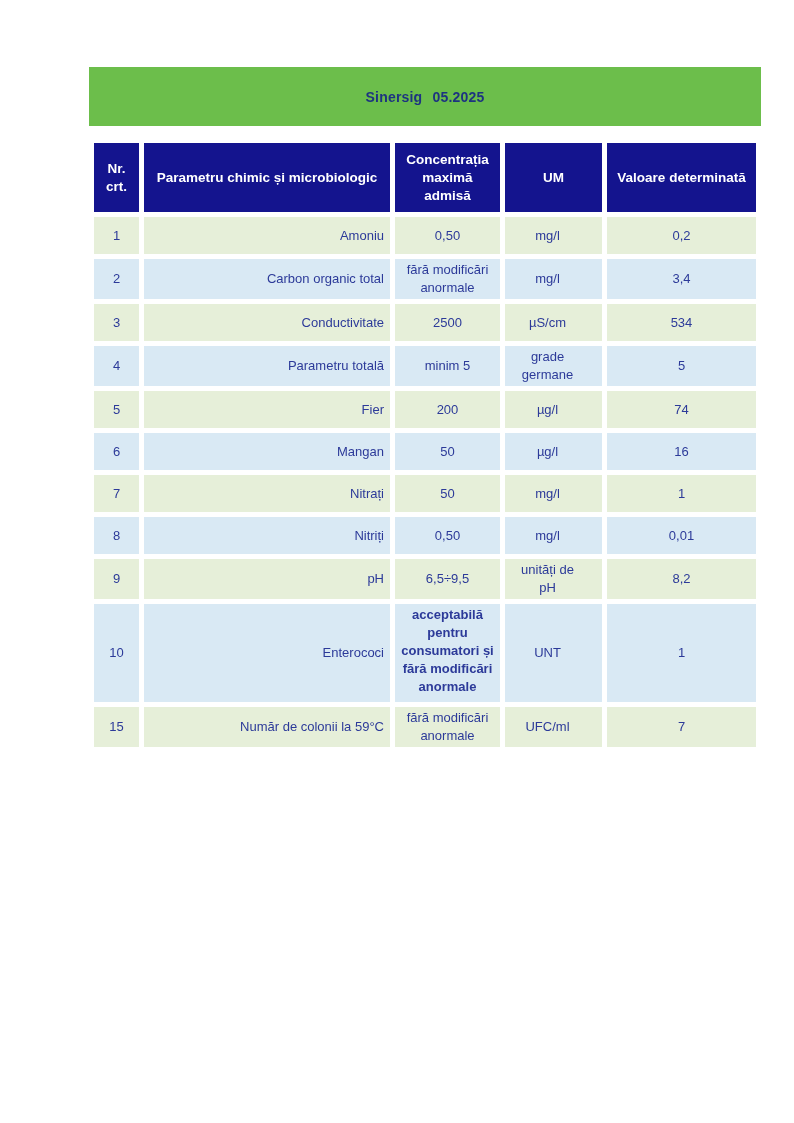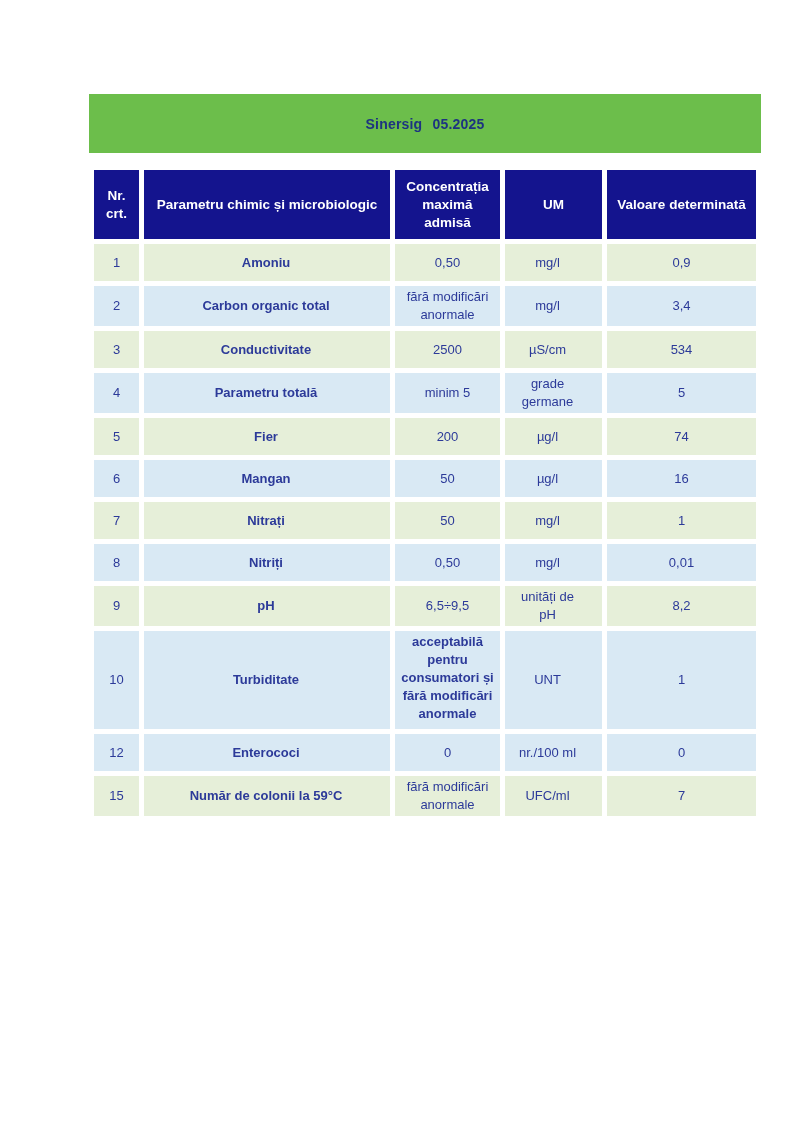--- a/index.html
+++ b/index.html
@@ -7,21 +7,20 @@
     padding: 0;
     background: #ffffff;
     font-family: "Liberation Sans", "DejaVu Sans", sans-serif;
   }
   .page {
     position: relative;
     width: 794px;
     height: 806px;
     background: #ffffff;
     overflow: hidden;
-    margin-top: 27px;
   }
   .doc {
     position: absolute;
     left: 89px;
     top: 67px;
     width: 672px;
   }
   .banner {
     width: 672px;
     height: 59px;
@@ -67,21 +66,21 @@
     line-height: 18px;
     height: 33px;
     padding: 2px 4px;
     text-align: center;
     vertical-align: middle;
     overflow: hidden;
   }
   .row-green td { background: #e6efd9; }
   .row-blue  td { background: #d9e9f4; }
 
-  td.col-param { text-align: center; padding-right: 6px; font-weight: bold; }
+  td.col-param { text-align: right; padding-right: 6px; }
   td.col-um    { padding-left: 8px; padding-right: 20px; }
 
   
   tbody tr:nth-child(10) td.col-cma .inner {
     height: 94px;
     overflow: hidden;
     font-weight: bold;
   }
 </style>
 </head>
@@ -119,21 +118,21 @@
             <td class="col-param">
               <div class="inner">Amoniu</div>
             </td>
             <td class="col-cma">
               <div class="inner">0,50</div>
             </td>
             <td class="col-um">
               <div class="inner">mg/l</div>
             </td>
             <td class="col-val">
-              <div class="inner">0,9</div>
+              <div class="inner">0,2</div>
             </td>
           </tr>
           <tr class="row-blue">
             <td class="col-nr">
               <div class="inner">2</div>
             </td>
             <td class="col-param">
               <div class="inner">Carbon organic total</div>
             </td>
             <td class="col-cma">
@@ -263,47 +262,30 @@
             </td>
             <td class="col-val">
               <div class="inner">8,2</div>
             </td>
           </tr>
           <tr class="row-blue">
             <td class="col-nr">
               <div class="inner">10</div>
             </td>
             <td class="col-param">
-              <div class="inner">Turbiditate</div>
+              <div class="inner">Enterococi</div>
             </td>
             <td class="col-cma">
               <div class="inner">acceptabilă pentru consumatori și fără modificări anormale</div>
             </td>
             <td class="col-um">
               <div class="inner">UNT</div>
             </td>
             <td class="col-val">
               <div class="inner">1</div>
-            </td>
-          </tr>
-          <tr class="row-blue">
-            <td class="col-nr">
-              <div class="inner">12</div>
-            </td>
-            <td class="col-param">
-              <div class="inner">Enterococi</div>
-            </td>
-            <td class="col-cma">
-              <div class="inner">0</div>
-            </td>
-            <td class="col-um">
-              <div class="inner">nr./100 ml</div>
-            </td>
-            <td class="col-val">
-              <div class="inner">0</div>
             </td>
           </tr>
           <tr class="row-green">
             <td class="col-nr">
               <div class="inner">15</div>
             </td>
             <td class="col-param">
               <div class="inner">Număr de colonii la 59°C</div>
             </td>
             <td class="col-cma">

